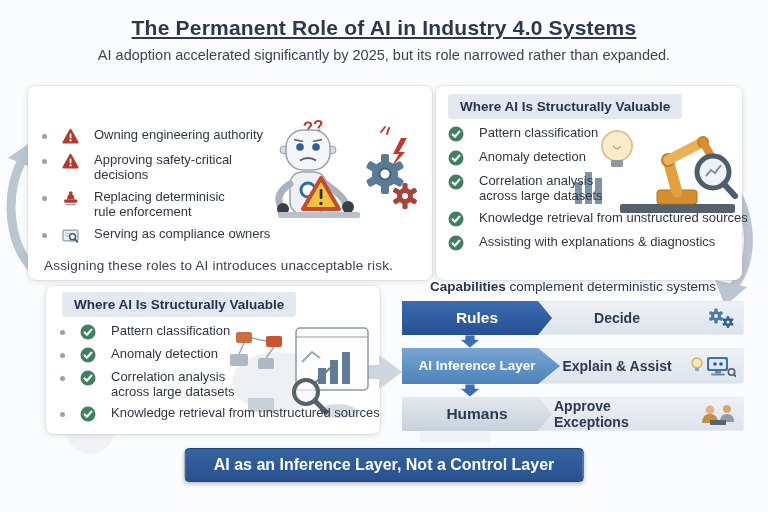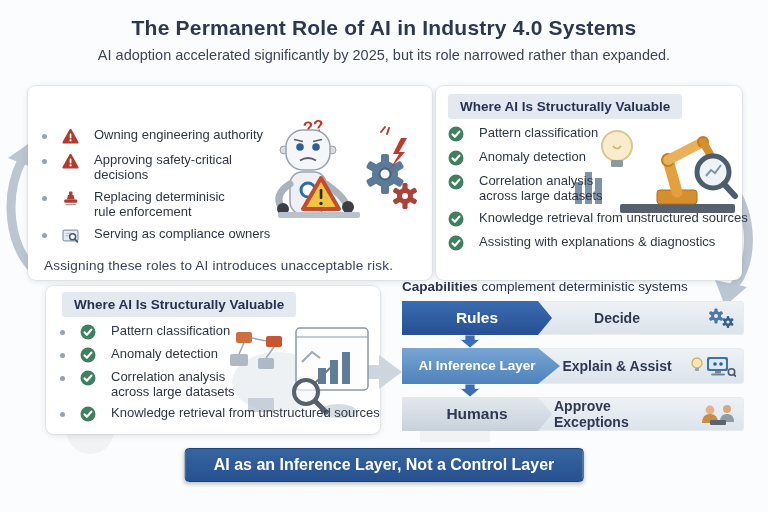--- a/index.html
+++ b/index.html
@@ -1,36 +1,36 @@
 <!DOCTYPE html>
 <html><head>
 <meta charset="utf-8">
 <style>
   html,body{margin:0;padding:0;background:#e8e8e8;}
   .canvas{position:relative;width:768px;height:512px;background:#fbfcfd;overflow:hidden;
           font-family:"Liberation Sans",sans-serif;margin:0 auto;}
   
   .hdr{position:absolute;top:16px;left:0;right:0;text-align:center;}
-  .hdr h1{margin:0;font-size:21px;font-weight:700;color:#2e3750;letter-spacing:.2px;}
+  .hdr h1{margin:0;font-size:21px;font-weight:700;color:#2e3750;letter-spacing:.2px;text-decoration:underline;}
   .hdr p{margin:7px 0 0;font-size:14.5px;color:#3c4459;}
   
   .card{position:absolute;background:#ffffff;border-radius:8px;
         box-shadow:0 1px 6px rgba(90,100,120,.20),0 0 0 1px rgba(160,170,185,.12);}
   .card-head{position:absolute;top:8px;left:12px;background:#e3e8f1;color:#273250;
              font-weight:700;font-size:13.5px;padding:5px 12px;border-radius:3px;white-space:nowrap;}
   .list{position:absolute;display:flex;flex-direction:column;z-index:2;}
   .item{display:flex;align-items:flex-start;gap:15px;font-size:13px;color:#2f3744;line-height:1.12;}
   .bullet{width:5px;height:5px;border-radius:50%;background:#97a2ae;margin-top:6px;flex:none;}
   .icn{flex:none;margin-top:0px;}
   .footer-note{position:absolute;left:16px;bottom:7px;font-size:13.5px;font-weight:500;
                color:#3a4258;letter-spacing:.2px;z-index:2;}
   .illus{position:absolute;z-index:1;}
   
   .flow{position:absolute;left:402px;top:279px;width:342px;}
-  .fcaption{text-align:left;font-size:13.5px;color:#2a3450;margin-bottom:7px;}
+  .fcaption{text-align:center;font-size:13.5px;color:#2a3450;margin-bottom:7px;}
   .fcaption b{font-weight:700;}
   .frow{position:relative;height:34px;}
   .fbar{position:absolute;inset:0;background:linear-gradient(180deg,#eef2f6,#dce3eb);
         border-radius:4px;box-shadow:inset 0 0 0 1px #e8ecf1;}
   .flabel{position:absolute;left:0;top:50%;transform:translateY(-50%);width:150px;height:34px;
           display:flex;align-items:center;justify-content:center;color:#fff;font-weight:700;
           font-size:15.5px;clip-path:polygon(0 0,136px 0,100% 50%,136px 100%,0 100%);
           text-align:center;line-height:1.08;z-index:2;}
   .flabel.rules{background:linear-gradient(180deg,#3b6cb0,#274f93);}
   .flabel.ai{background:linear-gradient(180deg,#79a5d3,#4d82ba);height:36px;font-size:13.5px;padding-right:8px;}

